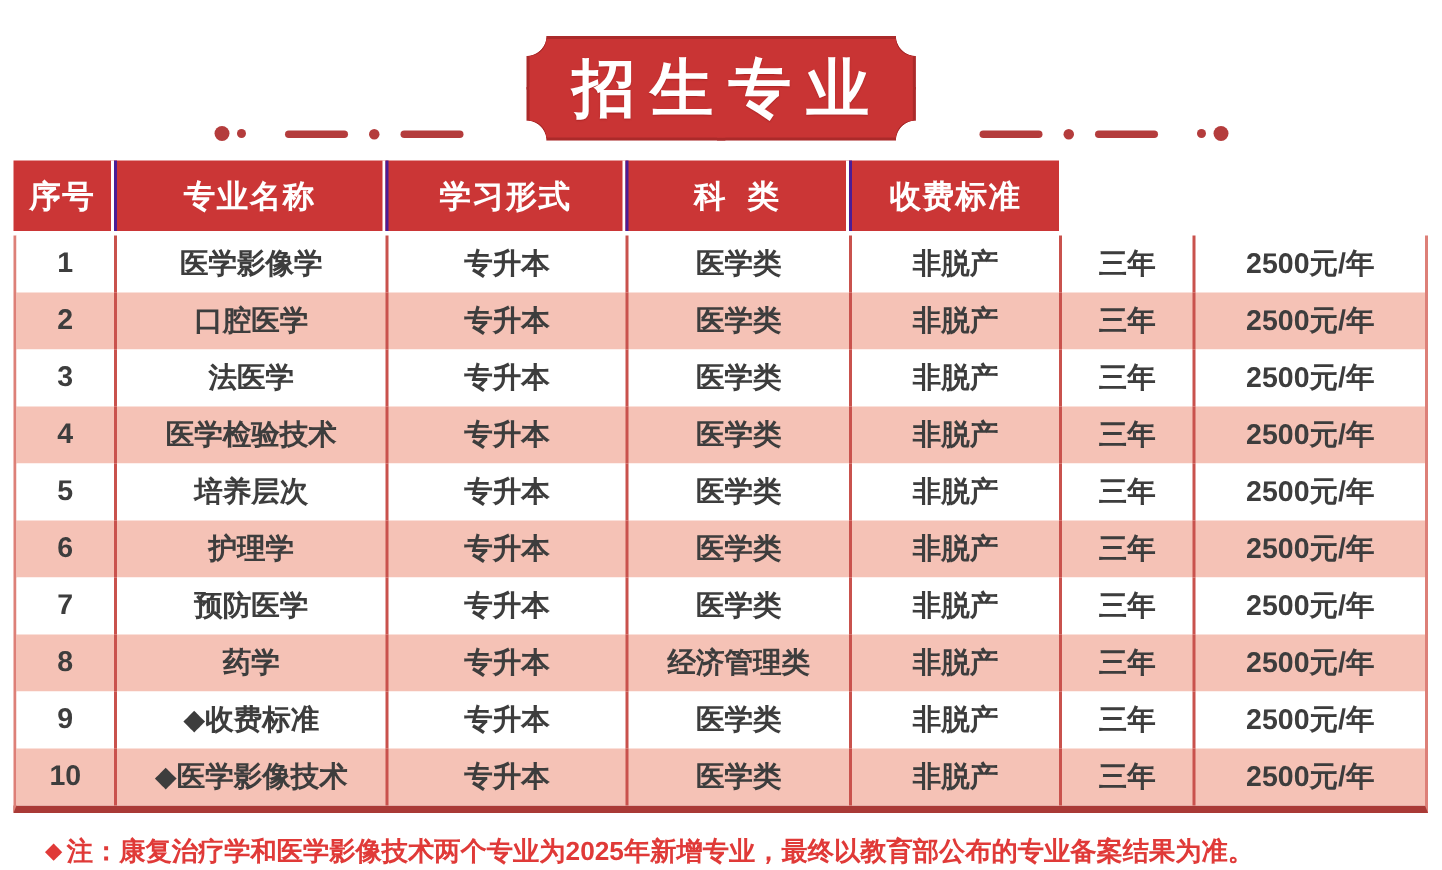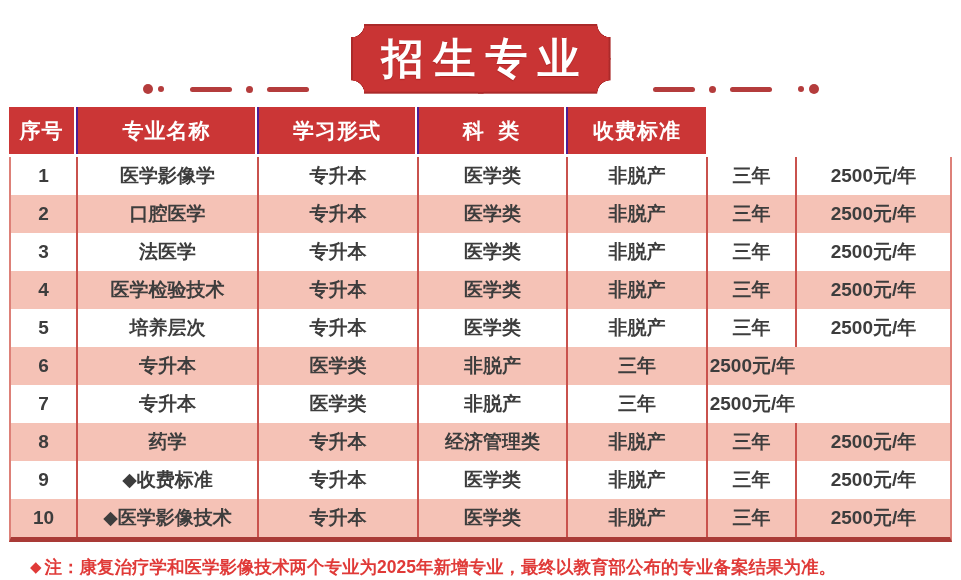--- a/index.html
+++ b/index.html
@@ -166,28 +166,30 @@
         <div class="td">5</div>
         <div class="td">培养层次</div>
         <div class="td">专升本</div>
         <div class="td">医学类</div>
         <div class="td">非脱产</div>
         <div class="td">三年</div>
         <div class="td">2500元/年</div>
       </div>
       <div class="tr grid-cols even">
         <div class="td">6</div>
+        <div class="td">护理学</div>
         <div class="td">专升本</div>
         <div class="td">医学类</div>
         <div class="td">非脱产</div>
         <div class="td">三年</div>
         <div class="td">2500元/年</div>
       </div>
       <div class="tr grid-cols odd">
         <div class="td">7</div>
+        <div class="td">预防医学</div>
         <div class="td">专升本</div>
         <div class="td">医学类</div>
         <div class="td">非脱产</div>
         <div class="td">三年</div>
         <div class="td">2500元/年</div>
       </div>
       <div class="tr grid-cols even">
         <div class="td">8</div>
         <div class="td">药学</div>
         <div class="td">专升本</div>

